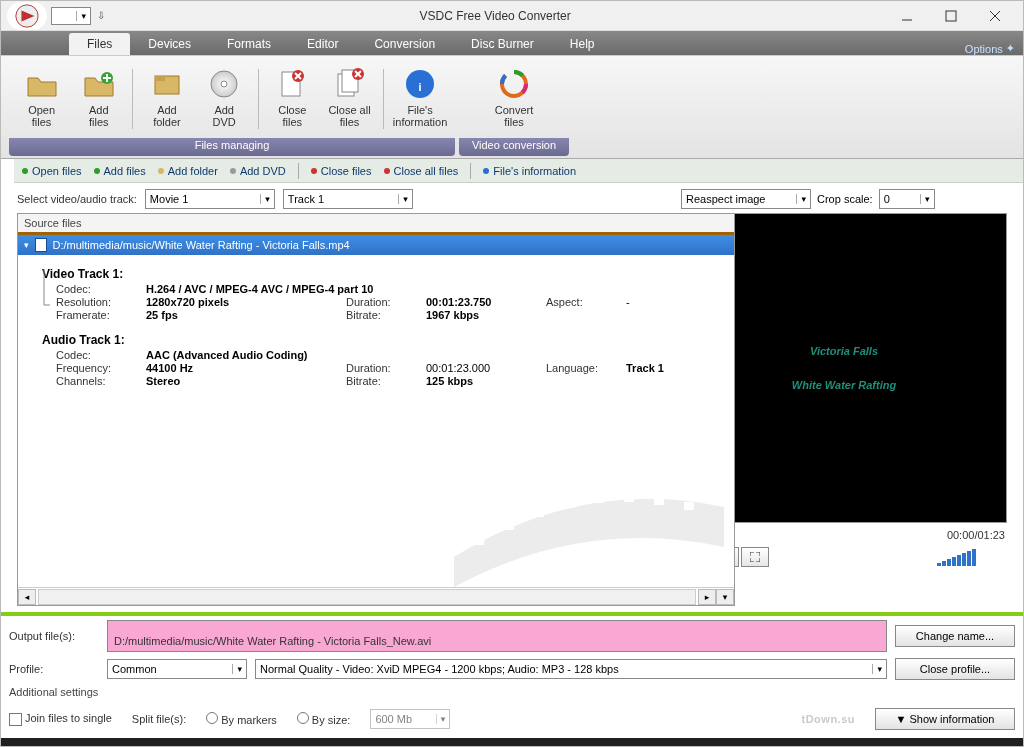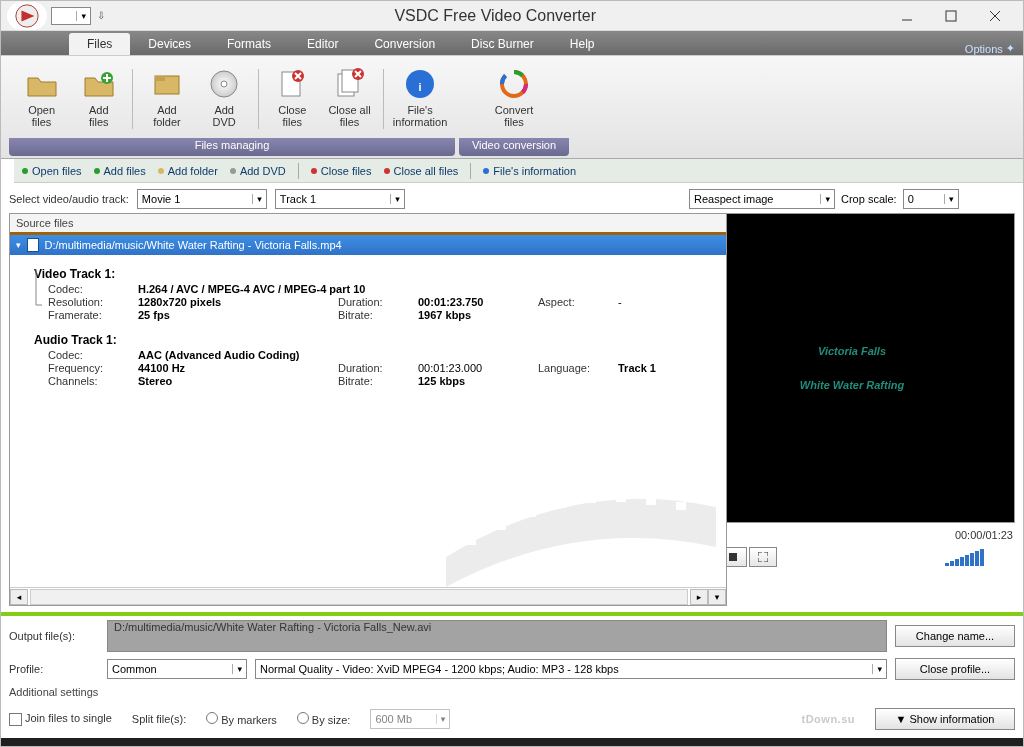--- a/index.html
+++ b/index.html
@@ -3,40 +3,40 @@
 <meta charset="utf-8">
 <style>
   * { box-sizing: border-box; font-family: "Segoe UI", Tahoma, sans-serif; font-size: 11px; }
   body { margin: 0; background: #fff; }
   .window { width: 1024px; height: 747px; background: #fff; border: 1px solid #bbb; display: flex; flex-direction: column; position: relative; }
   .titlebar { height: 30px; background: #f0f0f0; display: flex; align-items: center; padding: 0 6px; border-bottom: 1px solid #ddd; }
   .app-icon { width: 40px; height: 28px; margin-right: 4px; background: #fff; border-radius: 14px; display: flex; align-items: center; justify-content: center; position:relative; }
   .app-icon svg { width: 30px; height: 26px; }
   .qat { display: flex; align-items: center; gap:6px; }
   .qat .chev { font-size:10px; color:#555; }
-  .title-text { flex: 1; text-align: center; font-size: 16px; color: #333; }
+  .title-text { flex: 1; text-align: center; font-size: 12px; color: #333; }
   .win-btns { display: flex; gap: 0; }
   .win-btn { width: 44px; height: 30px; background:none; border:none; display:flex; align-items:center; justify-content:center; }
   .win-btn svg { width:12px; height:12px; stroke:#333; stroke-width:1; }
   .ribbon-tabs { height: 24px; background: linear-gradient(#888,#6a6a6a); display: flex; align-items: flex-end; padding-left: 68px; position:relative; }
   .ribbon-tab { padding: 4px 18px; color: #fff; font-size: 12px; cursor: pointer; }
   .ribbon-tab.active { background: #f2f2f2; color:#333; border-radius: 3px 3px 0 0; }
   .options { margin-left: auto; color: #c8e0ff; margin-right: 8px; font-size:12px; display:flex; align-items:center; gap:3px;}
   .ribbon-body { height: 104px; background: linear-gradient(#f7f7f7,#e3e3e3); border-top: 1px solid #ccc; border-bottom:1px solid #aaa; display: flex; padding: 4px 8px 0 8px; gap: 4px; }
   .ribbon-group { height:96px; display:flex; flex-direction:column; }
   .ribbon-group-body { flex:1; display:flex; align-items:flex-start; gap:6px; padding:2px 6px 0 6px; border:1px solid transparent;}
   .ribbon-group-label { height:18px; text-align:center; color:#fff; font-size:11px; background:linear-gradient(#8886b0,#6a6a90); border-radius:0 0 4px 4px; padding-top:1px;}
   .rbtn { width:56px; height:72px; display:flex; flex-direction:column; align-items:center; justify-content:flex-start; padding-top:4px; gap:4px; border:1px solid transparent; border-radius:3px; cursor:pointer; }
   .rbtn .ico { width:32px; height:32px; }
   .rbtn .lbl { text-align:center; font-size:11px; color:#333; line-height:12px; }
   .sep { width:1px; height:60px; background:#bbb; margin:6px 2px 0 2px; }
   .toolbar2 { height:24px; background: #e5ece5; border-bottom:1px solid #ccc; display:flex; align-items:center; gap:12px; padding:0 8px;margin-left:13px; }
   .tb-item { display:flex; align-items:center; gap:4px; color:#103a6c; cursor:pointer; font-size:11px; }
   .tb-item .dot { width:6px; height:6px; border-radius:50%; }
-  .main { flex:1; display:flex; padding:6px 8px; gap:8px; }
+  .main { flex:1; display:flex; padding:6px 16px; gap:8px; }
   .left-col { flex:1; display:flex; flex-direction:column; gap:4px; min-width:0;}
   .row-select { display:flex; align-items:center; gap:8px; }
   .row-select label { color:#333; }
   .combo { height:20px; border:1px solid #888; background:#fff; display:flex; align-items:center; padding:0 4px; }
   .combo .arrow { margin-left:auto; font-size:9px; border-left:1px solid #aaa; padding-left:4px; }
   .panel { flex:1; border:1px solid #999; background:#fff; display:flex; flex-direction:column; position:relative; min-height:0;}
   .panel-head { padding:3px 6px; color:#444; border-bottom:3px solid #a16207; background:#f4f4f4;}
   .file-row { display:flex; align-items:center; height:20px; background:linear-gradient(#3d8fe6,#2f72c7); color:#fff; padding-left:6px; gap:6px; }
   .file-row .tri { color:#fff; font-size:9px; }
   .file-row .pg { width:12px; height:14px; background:#fff; border:1px solid #1a4f8e; }
@@ -55,21 +55,21 @@
   .preview { border:1px solid #999; background:#000; height:310px; display:flex; align-items:center; justify-content:center; flex-direction:column; }
   .preview .ovl { font-style:italic; font-family: Georgia,serif; color:#1f8f7b; font-size:22px; font-weight:bold; line-height:34px; text-align:center; }
   .time-row { display:flex; justify-content:flex-end; color:#333; font-size:11px; padding:2px 2px;}
   .player-row { display:flex; align-items:center; gap:2px; }
   .pbtn { width:28px; height:20px; border:1px solid #888; background:linear-gradient(#fff,#e6e6e6); display:flex; align-items:center; justify-content:center; }
   .vol { margin-left:auto; width:70px; height:18px; display:flex; align-items:flex-end; gap:1px; }
   .vol span { width:4px; background:#2f72c7;}
   .bottom { padding:4px 8px 8px 8px; display:flex; flex-direction:column; gap:6px; border-top:4px solid #84cc16;}
   .brow { display:flex; align-items:center; gap:8px; }
   .brow label { width:90px; color:#333; }
-  .txtbox { flex:1; height:32px; border:1px solid #888; background:#a3a3a3; padding:0 6px; color:#333; }
+  .txtbox { flex:1; height:32px; border:1px solid #888; background:#f9a8d4; padding:14px 6px; color:#333; }
   .smbtn { width:120px; height:22px; border:1px solid #888; background:linear-gradient(#fff,#e3e3e3); cursor:pointer; }
   .addrow { display:flex; align-items:center; gap:20px; padding:4px 0 0 0;}
   .addrow label { font-size:11px; color:#333; }
   .cb { width:13px; height:13px; border:1px solid #777; margin-right:3px; vertical-align:middle; display:inline-block; background:#fff;}
   .rb { width:12px; height:12px; border:1px solid #777; border-radius:50%; margin-right:3px; display:inline-block; background:#fff;}
   .brand { margin-left:auto; opacity:.35; font-weight:bold; color:#666; letter-spacing:0.5px;}
   .taskbar { height:8px; background:#1f1f1f; }
   .note-icon { width:12px; height:40px; position:absolute; left:-18px; top:2px; color:#1a8f1d; }
   svg { display:block; }
 </style>
@@ -326,21 +326,21 @@
           <div class="side-btn">↑</div>
           <div class="side-btn">↓</div>
           <div class="side-btn">⤓</div>
           <div class="side-btn" style="background:#3d8fe6;color:#fff;border-color:#2a5fa8">—</div>
         </div>
       </div>
     </div>
 
     <div class="right-col">
       <div class="preview-row">
-        <div class="combo" style="width:146px">
+        <div class="combo" style="width:130px">
             <span>Reaspect image</span>
             <span class="arrow">▾</span>
           </div>
         <label>Crop scale:</label>
         <div class="combo" style="width:56px">
             <span>0</span>
             <span class="arrow">▾</span>
           </div>
       </div>
       <div class="preview">

